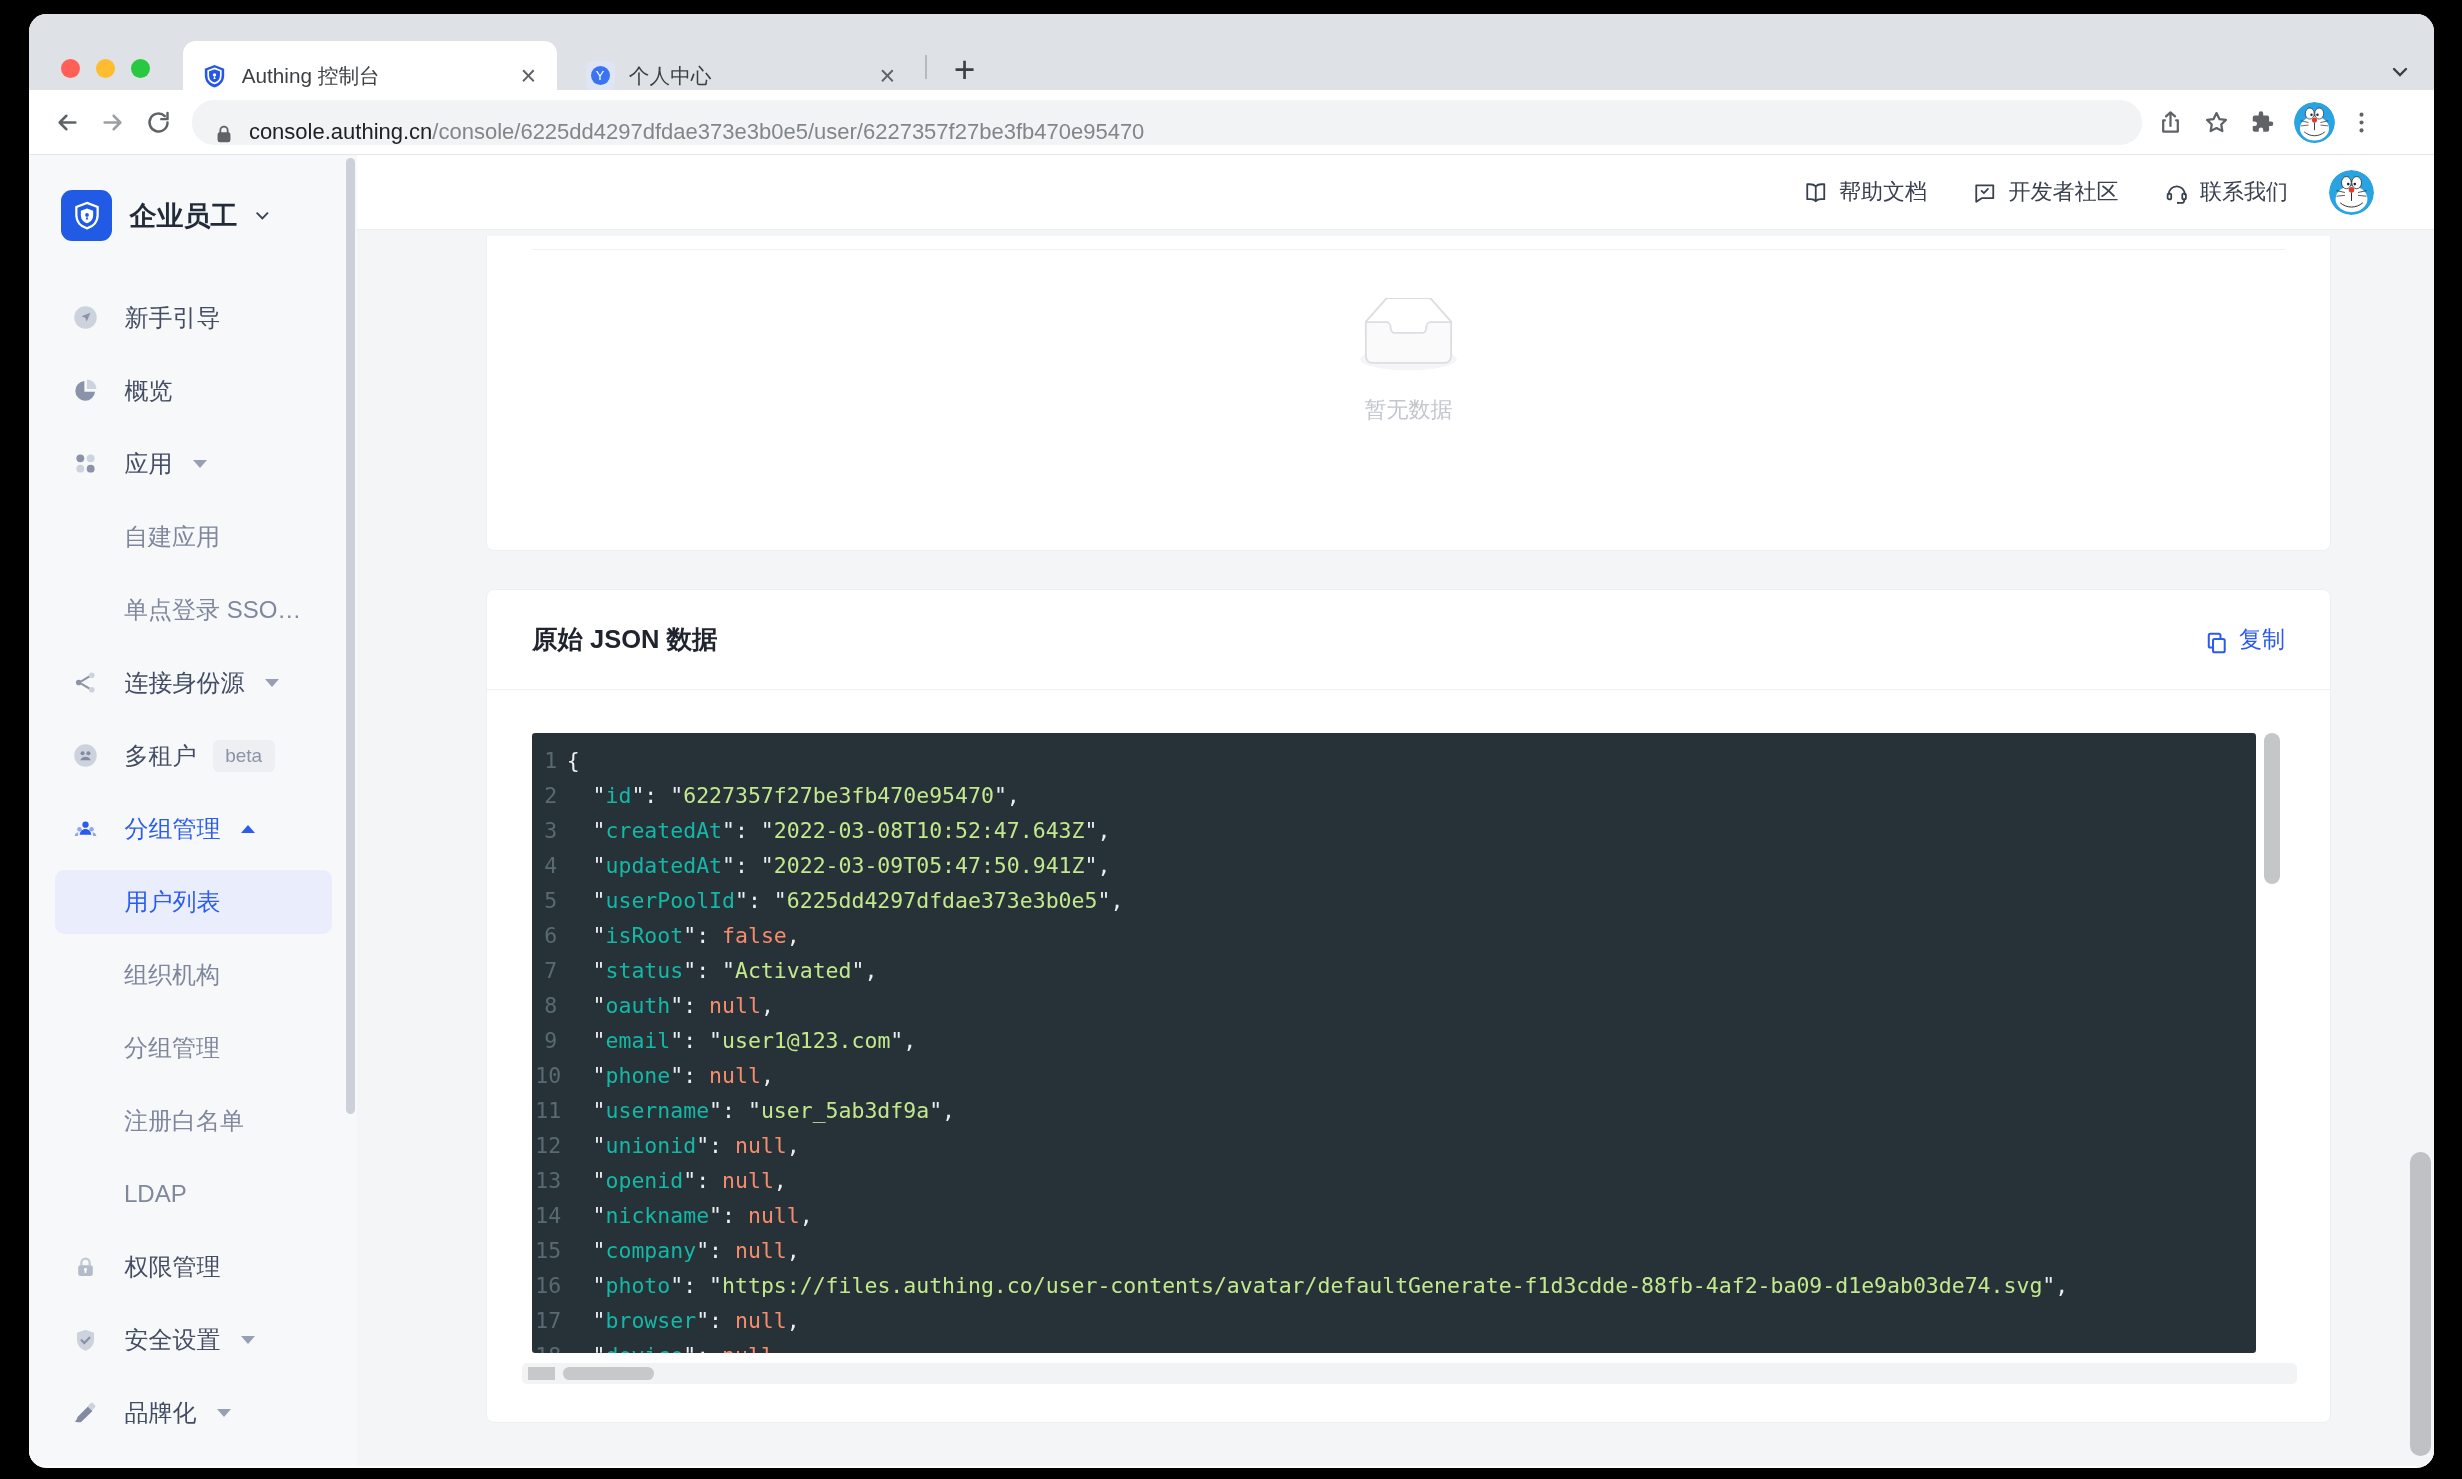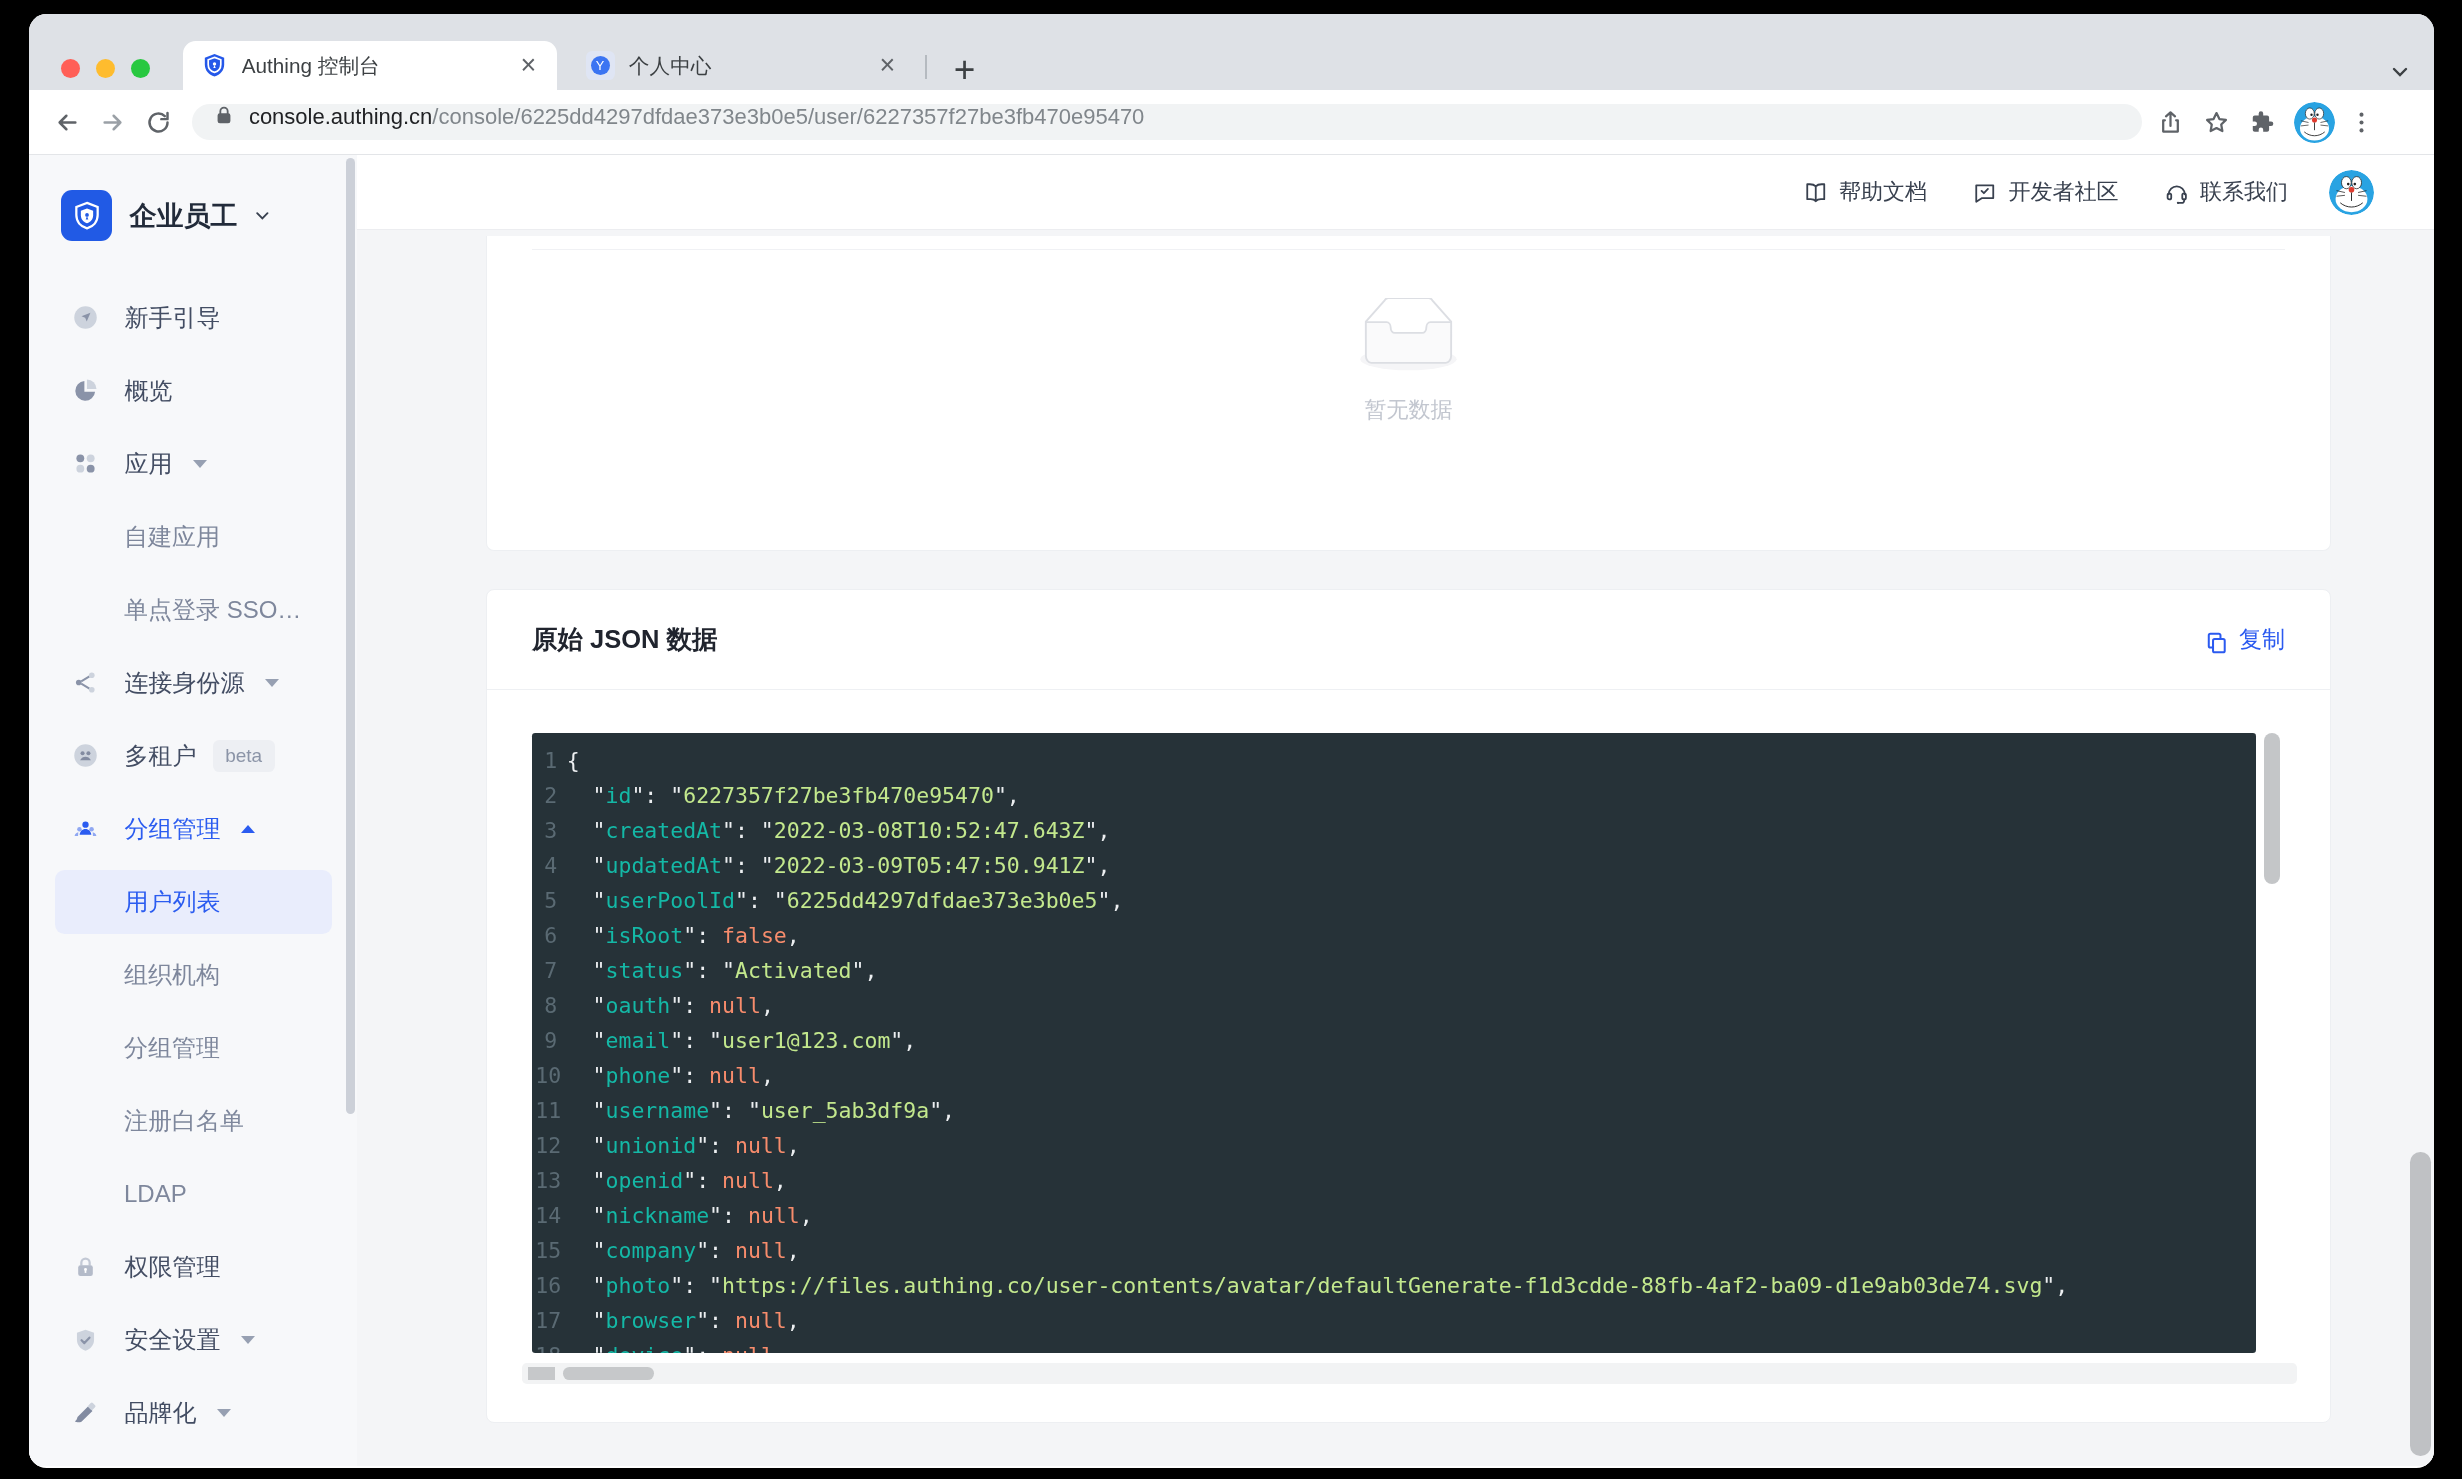--- a/index.html
+++ b/index.html
@@ -3,37 +3,37 @@
 <meta charset="utf-8">
 <style>
 *{box-sizing:border-box;margin:0;padding:0}
 html,body{width:2462px;height:1479px;background:#000;font-family:"Liberation Sans",sans-serif;overflow:hidden;position:relative}
 .window{position:absolute;left:29px;top:14.3px;width:2405px;height:1454px;border-radius:17.5px;overflow:hidden;background:#fff}
 
 .tabstrip{position:relative;height:76px;background:#dee1e6}
 .lights{position:absolute;left:32px;top:45px;display:flex;gap:16px}
 .light{width:19px;height:19px;border-radius:50%}
 .light.r{background:#ff5f57}.light.y{background:#febc2e}.light.g{background:#28c840}
-.tab{position:absolute;bottom:0;height:49px;display:flex;align-items:center;padding:0 17.5px;font-size:20.7px;color:#3c4043}
+.tab{position:absolute;bottom:0;height:49px;display:flex;align-items:flex-end;padding:0 17.5px;font-size:20.7px;color:#3c4043}
 .tab.active{left:154px;width:374px;background:#fff;border-radius:12.7px 12.7px 0 0}
 .tab.inactive{left:539px;width:348px}
 .tab .favicon{width:27px;height:27px;flex:none;margin-right:14.3px}
 .tab .title{flex:1;white-space:nowrap;overflow:hidden}
 .tab .close{font-size:27px;color:#5f6368;line-height:1;padding:0 3.2px}
 .fav2{width:29px;height:29px;border-radius:6.4px;background:#dfe5f4;display:grid;place-items:center}
 .fav2 .dot{width:19px;height:19px;border-radius:50%;background:#3b74f2;color:#fff;font-size:12.7px;display:grid;place-items:center}
 .tab-sep{position:absolute;left:896px;top:41px;width:1.6px;height:24px;background:#9aa0a6;opacity:.6}
 .newtab{position:absolute;left:915px;top:35px;width:41px;height:41px;font-size:37px;color:#3c4043;display:grid;place-items:center}
 .tabchevron{position:absolute;right:22px;top:46px;width:24px;height:24px;color:#3c4043}
 
 .toolbar{height:65px;background:#fff;display:flex;align-items:center;padding:0 17.5px;border-bottom:1.6px solid #e3e5e8}
 .tbtn{width:41px;height:41px;display:grid;place-items:center;color:#5f6368;flex:none;margin-right:4.8px}
 .tbtn svg{width:27px;height:27px}
 .tbtn.dim{color:#9aa0a6}
-.urlbar{width:1950px;height:36px;border-radius:22px;background:#f1f3f4;display:flex;align-items:flex-start;padding:0 20.7px;margin:0 8px;font-size:22px;overflow:hidden;white-space:nowrap}
+.urlbar{width:1950px;height:45px;border-radius:22px;background:#f1f3f4;display:flex;align-items:flex-end;padding:0 20.7px;margin:0 8px;font-size:22px;overflow:hidden;white-space:nowrap}
 .urlbar svg{width:22px;height:22px;color:#5f6368;flex:none;margin-right:14.3px}
 .url-host{color:#202124}
 .url-path{color:#80868b}
 .avatar-sm{width:41px;height:41px;border-radius:50%;overflow:hidden;flex:none;margin:0 6.4px}
 
 .page{display:flex;height:1311px;position:relative;background:#f4f5f7}
 
 .sidebar{width:328px;background:#f7f8fa;position:relative;flex:none;overflow:hidden}
 .side-logo{display:flex;align-items:center;padding:35px 0 0 32px}
 .logo-box{width:51px;height:51px;border-radius:11px;background:#215ae5;display:grid;place-items:center;flex:none}

